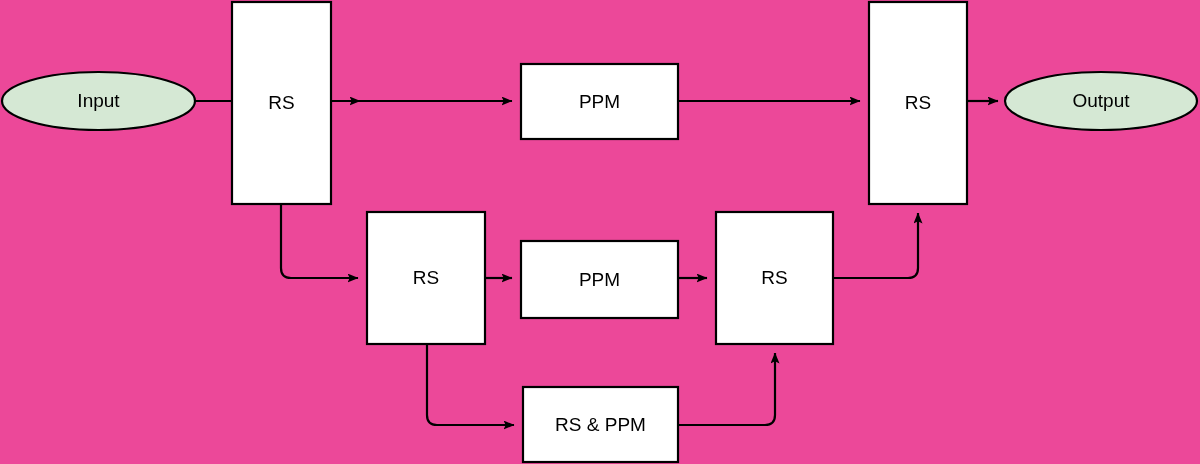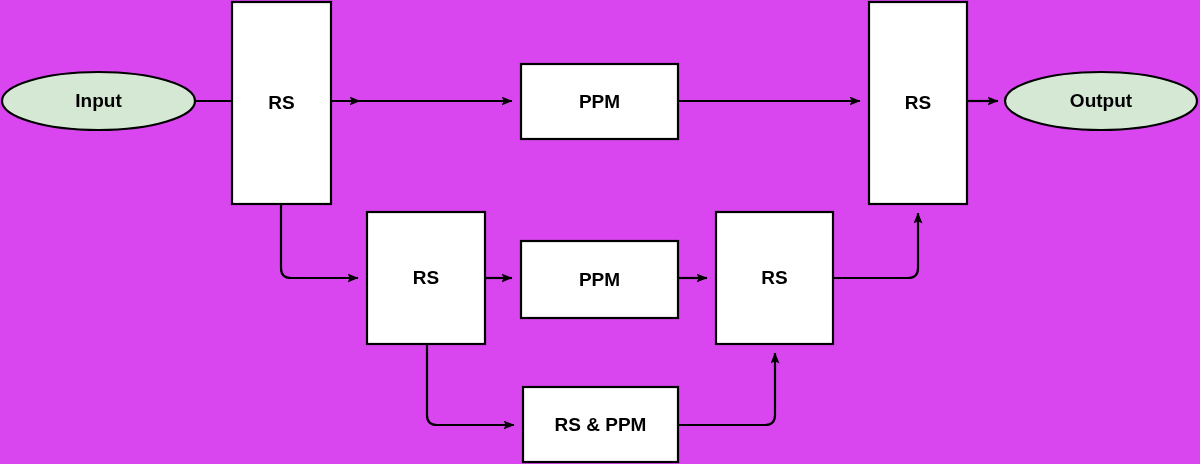--- a/index.html
+++ b/index.html
@@ -47,21 +47,21 @@
     fill: none;
     stroke: #000000;
     stroke-width: 2.2;
     stroke-linecap: butt;
     stroke-linejoin: round;
   }
 </style>
 </head>
 <body>
 
-<div id="diagram-canvas" style="background: #d946ef; font-weight: bold;">
+<div id="diagram-canvas" style="background: #ec4899;">
 
   <svg id="diagram-svg" viewBox="0 0 1200 464">
     <defs>
       <marker id="arrowhead" markerWidth="11" markerHeight="9" refX="10.5" refY="4.5" orient="auto" markerUnits="userSpaceOnUse">
         <path d="M 0 0 L 11 4.5 L 0 9 L 2.2 4.5 Z" fill="#000000"></path>
       </marker>
     </defs>
 
     <g>
       <path class="edge-path" marker-end="url(#arrowhead)" d="M 195 101 L 360 101" stroke="#000000"></path>

